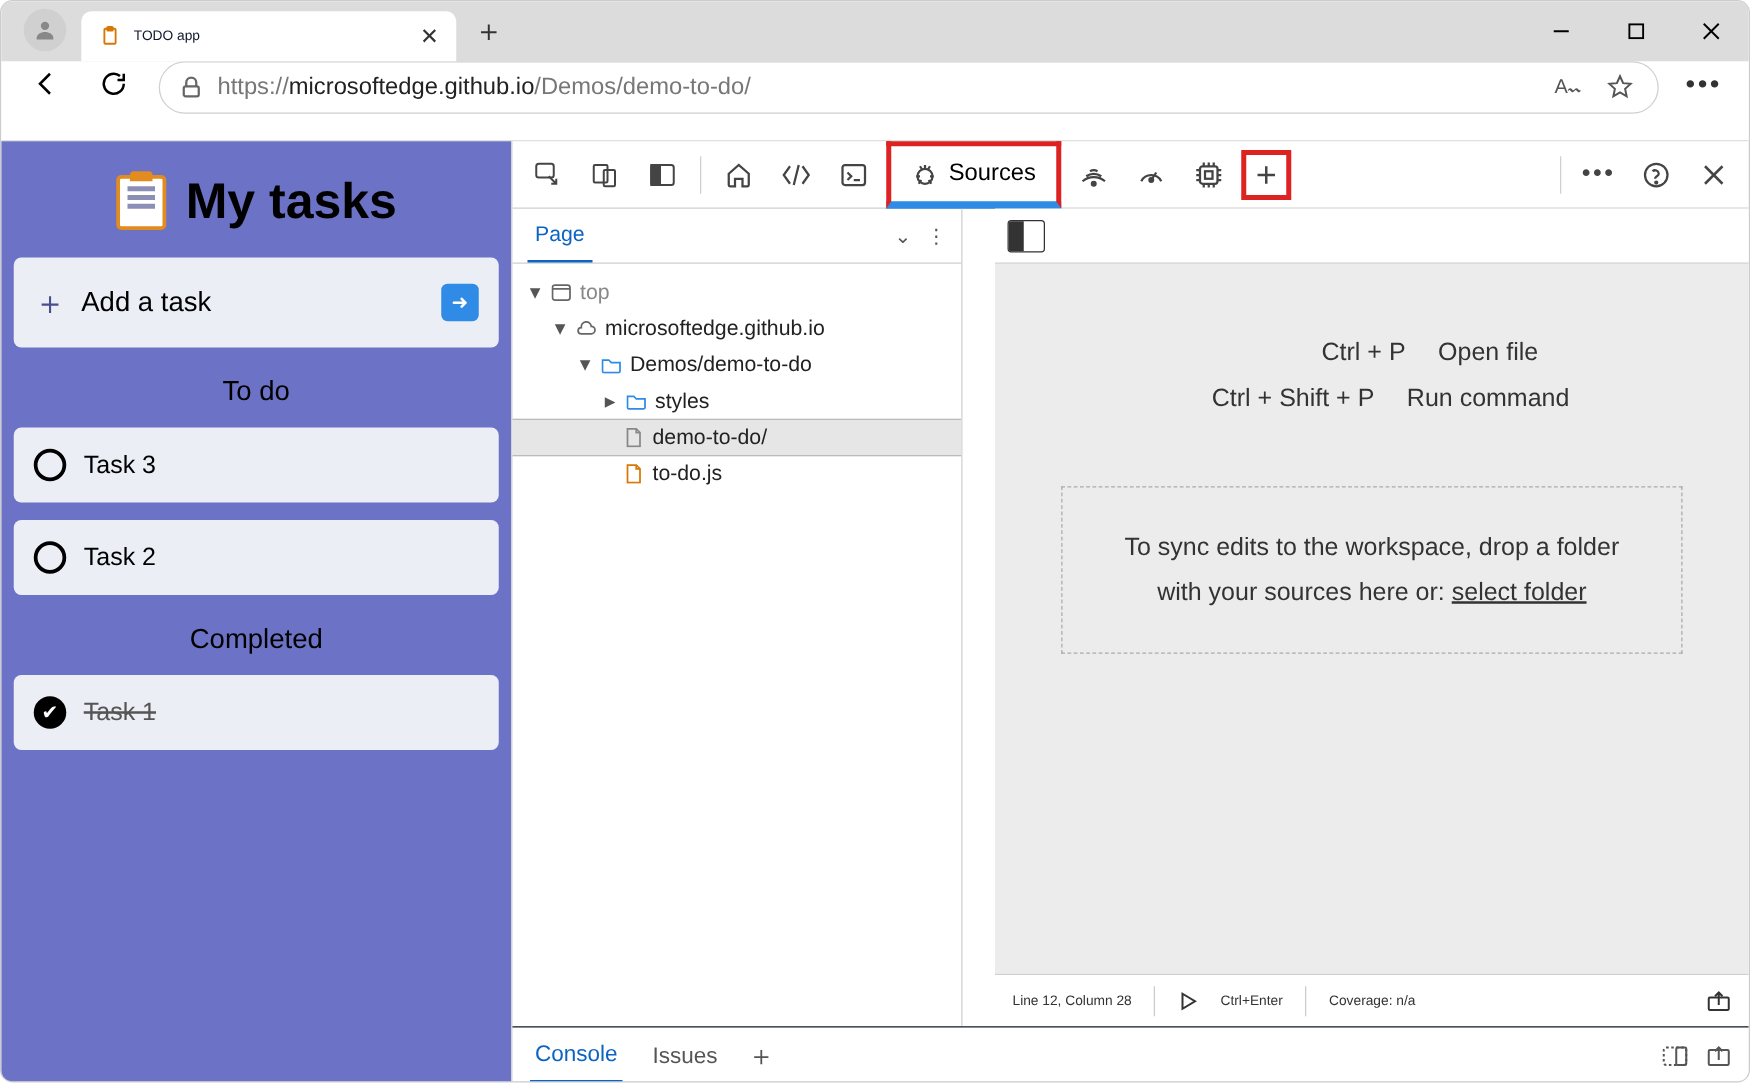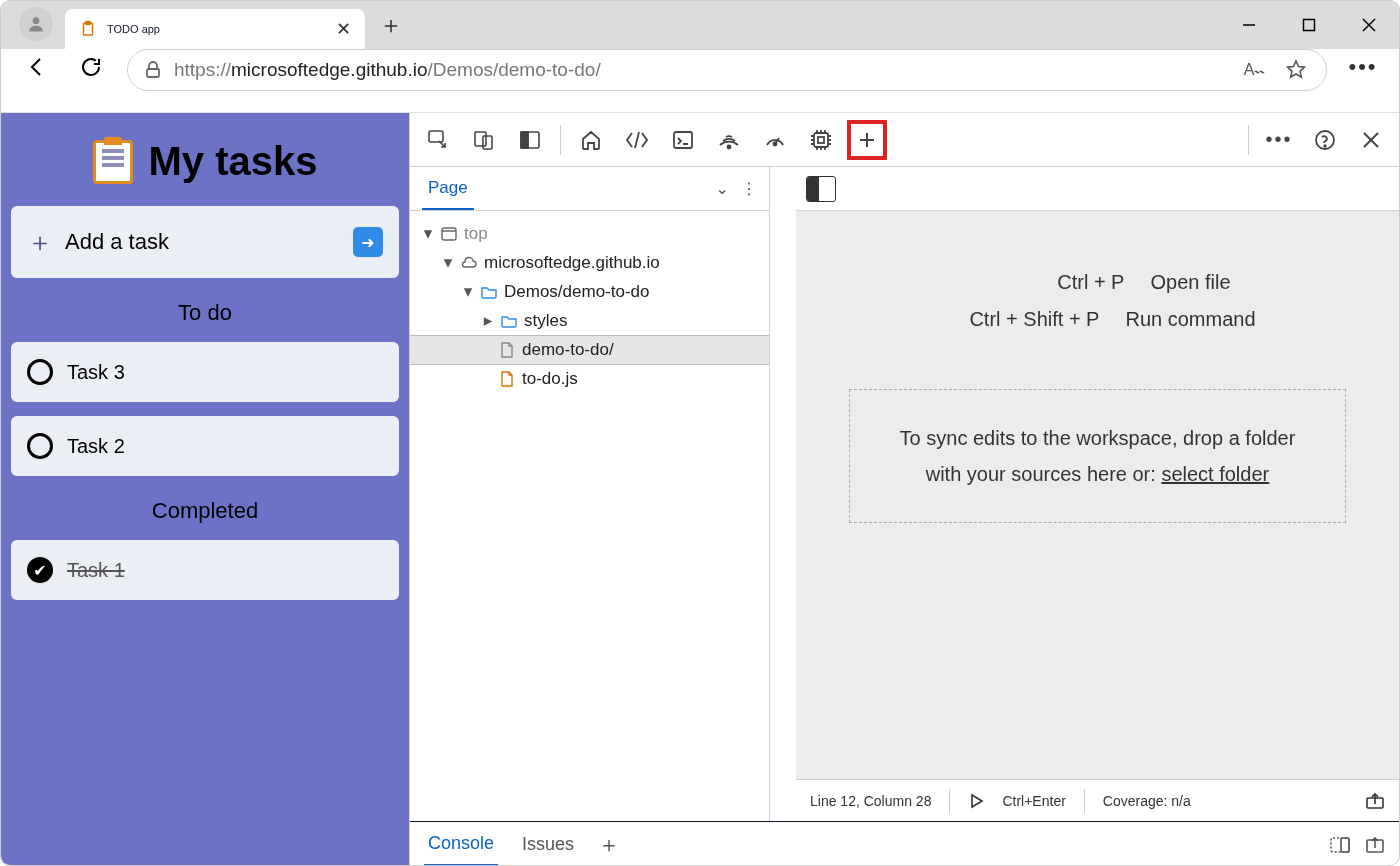--- a/index.html
+++ b/index.html
@@ -72,21 +72,21 @@
 .dt-editor { flex: 1; background: #ececec; display: flex; flex-direction: column; margin-left: 26px; }
 .ed-top { height: 44px; background: #fff; border-bottom: 1px solid #d0d0d0; display: flex; align-items: center; padding: 0 10px; }
 .panel-toggle { width: 30px; height: 26px; border: 1px solid #333; border-radius: 3px; display: flex; }
 .panel-toggle .l { width: 12px; background: #333; border-radius: 2px 0 0 2px; }
 .placeholder { flex: 1; display: flex; flex-direction: column; align-items: center; padding-top: 60px; gap: 14px; }
 .kb-row { display: flex; gap: 26px; font-size: 20px; color: #333; }
 .kb-row .k { text-align: right; width: 160px; }
 .drop-box { margin-top: 44px; border: 1px dashed #aaa; padding: 30px 50px; text-align: center; font-size: 20px; color: #333; line-height: 1.8; }
 .drop-box .link { text-decoration: underline; cursor: pointer; }
 
-.dt-status { height: 42px; background: #fff; border-top: 1px solid #d0d0d0; display: flex; align-items: center; padding: 0 14px; gap: 18px; font-size: 14px; color: #333; }
+.dt-status { height: 42px; background: #fff; border-top: 1px solid #d0d0d0; display: flex; align-items: center; padding: 0 14px; gap: 18px; font-size: 11px; color: #333; }
 .dt-status .sep { width: 1px; height: 24px; background: #ccc; }
 
 .dt-drawer { height: 46px; border-top: 1px solid #0f172a; display: flex; align-items: center; padding: 0 14px; gap: 20px; font-size: 18px; }
 .drawer-tab { color: #0b63c4; padding: 10px 4px; border-bottom: 2px solid #0b63c4; cursor: pointer; }
 .drawer-tab.inactive { color: #555; border-bottom: none; }
 .drawer-right { margin-left: auto; display: flex; gap: 14px; color: #555; }
 
 svg { display: block; }
 </style>
 </head>
@@ -224,20 +224,27 @@
           <svg width="26" height="22" fill="none" stroke="#444" stroke-width="1.8">
             <path d="M8 4L3 11l5 7M18 4l5 7-5 7M15 3l-4 16"></path>
           </svg>
         </div>
       <div class="dt-ico">
           <svg width="22" height="22" fill="none" stroke="#444" stroke-width="1.8">
             <rect x="2" y="3" width="18" height="16" rx="2"></rect>
             <path d="M6 9l3 3-3 3M11 15h5"></path>
           </svg>
         </div>
+      <div class="dt-tab-active">
+        <svg width="22" height="22" fill="none" stroke="#444" stroke-width="1.8">
+            <circle cx="11" cy="13" r="6"></circle>
+            <path d="M11 7V4M7 5l2 3M15 5l-2 3M4 13h3M15 13h3M6 19l2-3M16 19l-2-3"></path>
+          </svg>
+        <span class="label">Sources</span>
+      </div>
       <div class="dt-ico">
           <svg width="24" height="22" fill="none" stroke="#444" stroke-width="1.8">
             <path d="M3 16a14 14 0 0 1 18 0M6 12a10 10 0 0 1 12 0M9 8a6 6 0 0 1 6 0"></path>
             <circle cx="12" cy="18" r="1.5" fill="#444"></circle>
           </svg>
         </div>
       <div class="dt-ico">
           <svg width="24" height="22" fill="none" stroke="#444" stroke-width="1.8">
             <path d="M4 16a9 9 0 0 1 16 0"></path>
             <path d="M12 15l4-6"></path>

